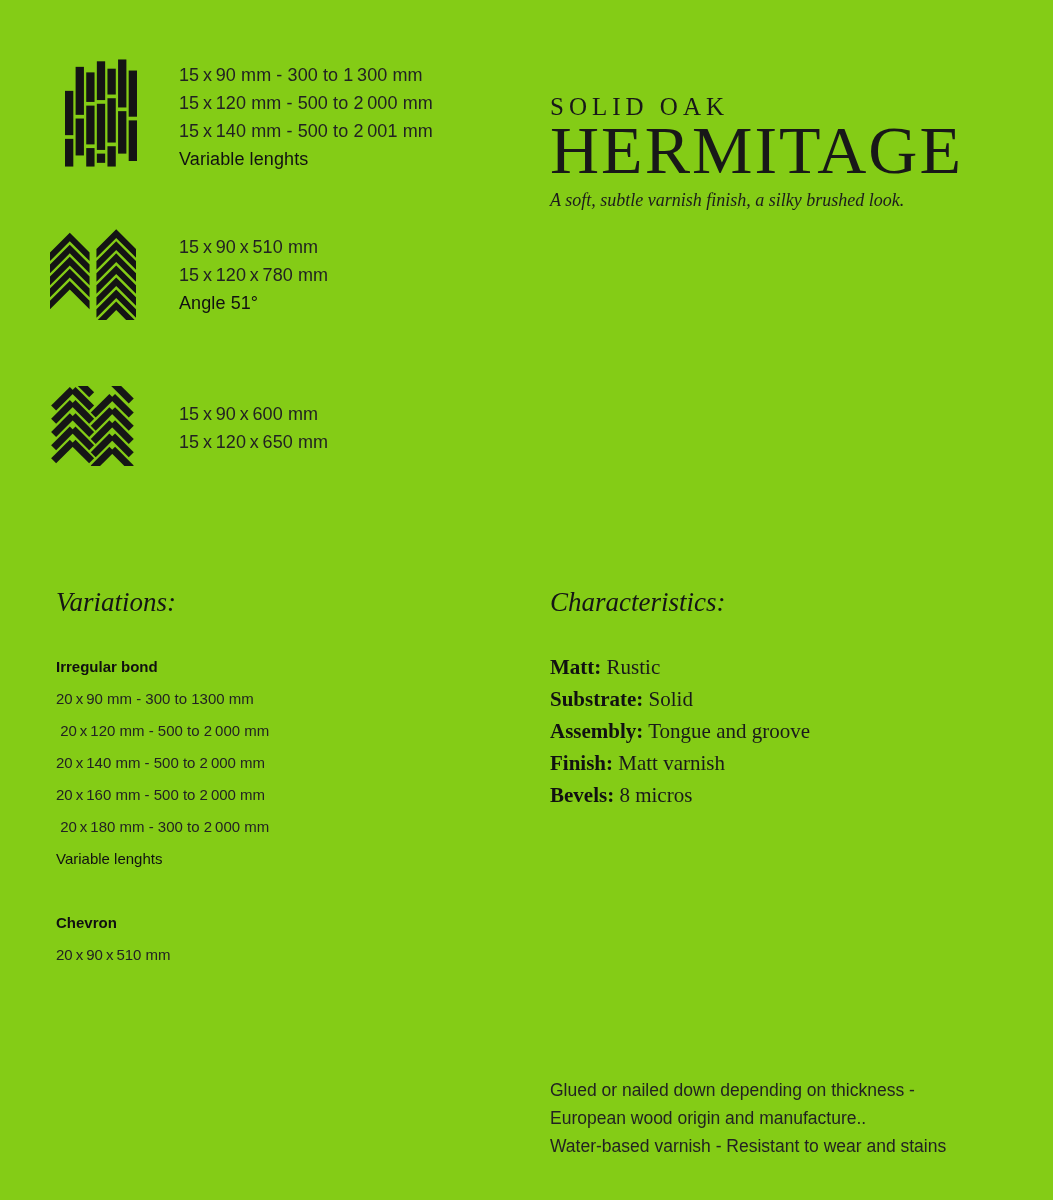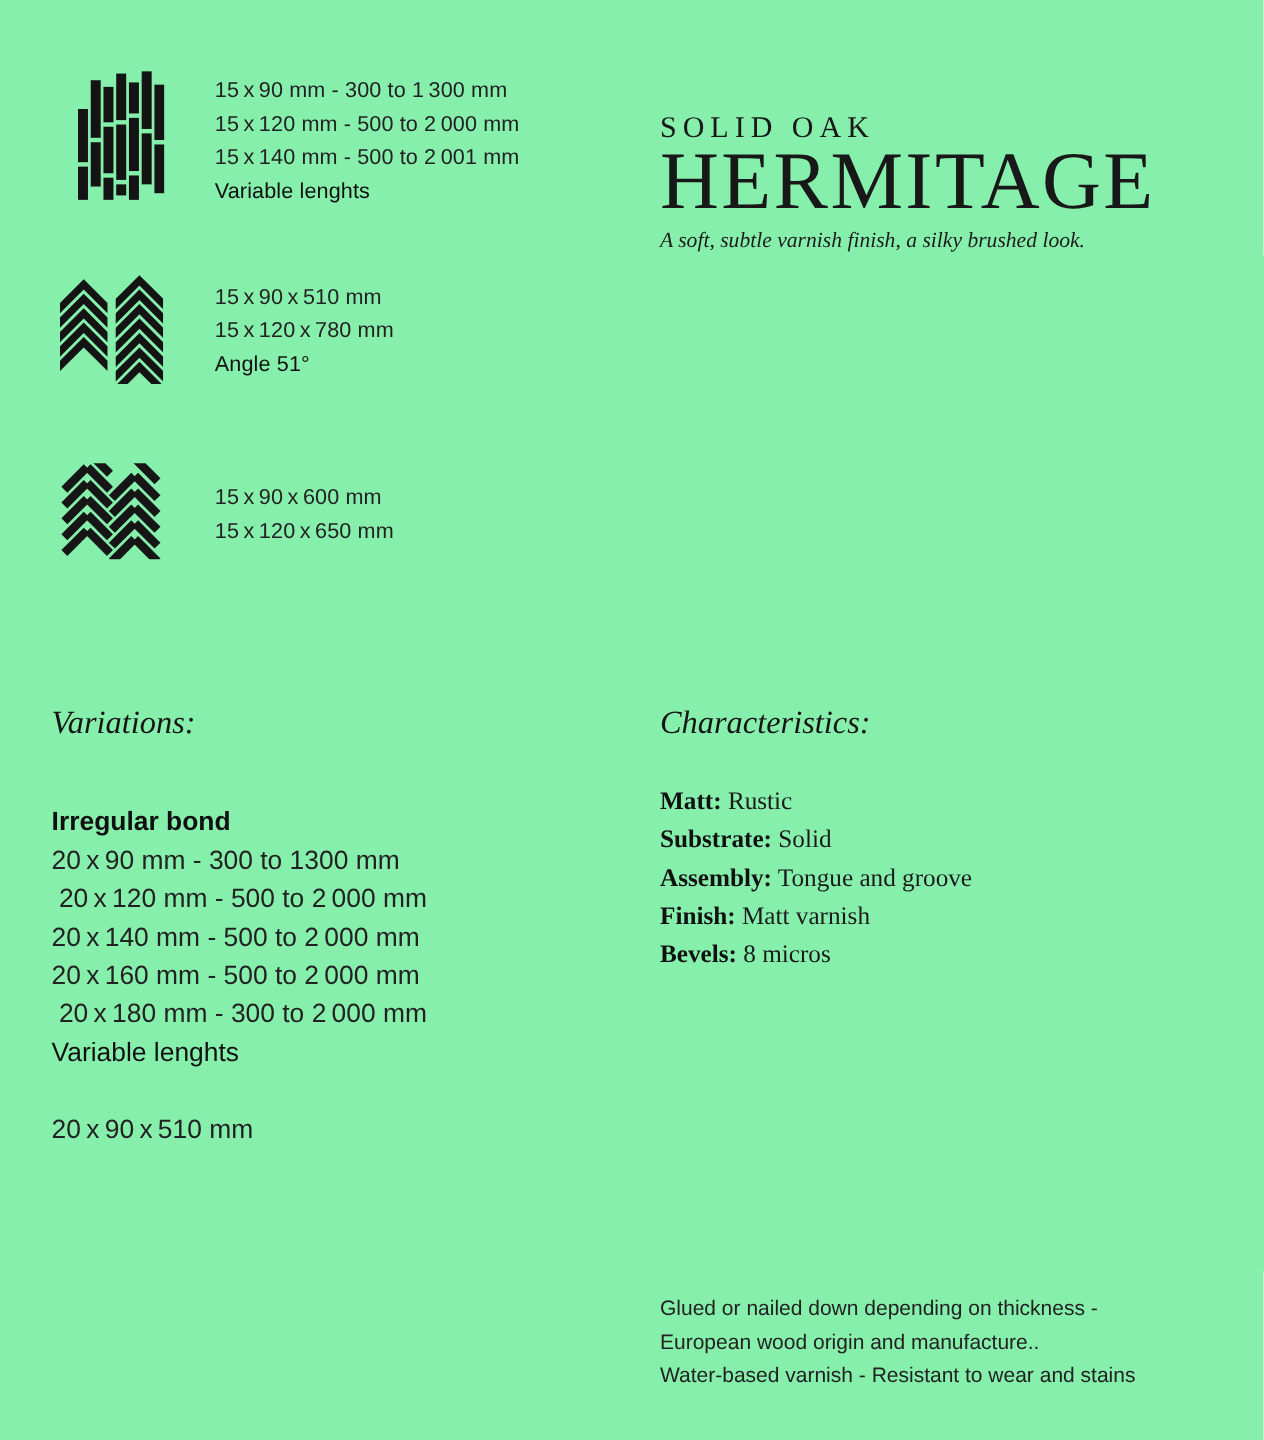--- a/index.html
+++ b/index.html
@@ -1,19 +1,19 @@
 <!DOCTYPE html>
 <html><head>
 <meta charset="utf-8">
 <style>
   html,body{margin:0;padding:0;background:#ffffff;}
   .canvas{
     position:relative;
     width:1053px;height:1200px;
-    background:#86efac;
+    background:#84cc16;
     font-family:"Liberation Sans",sans-serif;
     color:#1e1e1e;
     overflow:hidden;
   }
   .abs{position:absolute;}
   
   .fmt-icon svg{display:block;}
   .fmt-text{font-size:18px;line-height:28px;color:#222;letter-spacing:.1px;}
   .fmt-text .line{white-space:pre;}
   .fmt-text .note{font-weight:500;color:#111;}
@@ -30,22 +30,22 @@
   .tagline{
     font-family:"Liberation Serif",serif;
     font-style:italic;font-size:18px;line-height:26px;margin-top:9px;color:#1c1c1c;
   }
   
   .section-title{
     font-family:"Liberation Serif",serif;
     font-style:italic;font-size:27px;line-height:32px;font-weight:400;color:#151515;
   }
   
-  .variations{left:43px;top:586px;width:470px;}
-  .var-body{margin-top:51px;font-size:22px;line-height:32px;color:#222;}
+  .variations{left:56px;top:586px;width:470px;}
+  .var-body{margin-top:33px;font-size:15px;line-height:32px;color:#222;}
   .group-name{font-weight:700;color:#101010;}
   .size-line{white-space:pre;}
   .var-note{font-weight:500;color:#111;}
   .group-gap{height:32px;}
   
   .characteristics{left:550px;top:586px;width:460px;}
   .char-body{margin-top:33px;font-family:"Liberation Serif",serif;font-size:21px;line-height:32px;color:#1a1a1a;}
   .char-label{font-weight:700;color:#111;}
   
   .footnote{left:550px;top:1076px;width:460px;font-size:17.5px;line-height:28px;color:#222;}
@@ -154,20 +154,21 @@
     <div class="section-title">Variations:</div>
     <div class="var-body">
       <div class="group-name">Irregular bond</div>
       <div class="size-line">20 x 90 mm - 300 to 1300 mm</div>
       <div class="size-line"> 20 x 120 mm - 500 to 2 000 mm</div>
       <div class="size-line">20 x 140 mm - 500 to 2 000 mm</div>
       <div class="size-line">20 x 160 mm - 500 to 2 000 mm</div>
       <div class="size-line"> 20 x 180 mm - 300 to 2 000 mm</div>
       <div class="var-note">Variable lenghts</div>
       <div class="group-gap"></div>
+      <div class="group-name">Chevron</div>
       <div class="size-line">20 x 90 x 510 mm</div>
     </div>
   </div>
 
   <div class="abs characteristics">
     <div class="section-title">Characteristics:</div>
     <div class="char-body">
       <div class="char-line">
         <span class="char-label">Matt:</span>
         <span class="char-value">Rustic</span>

